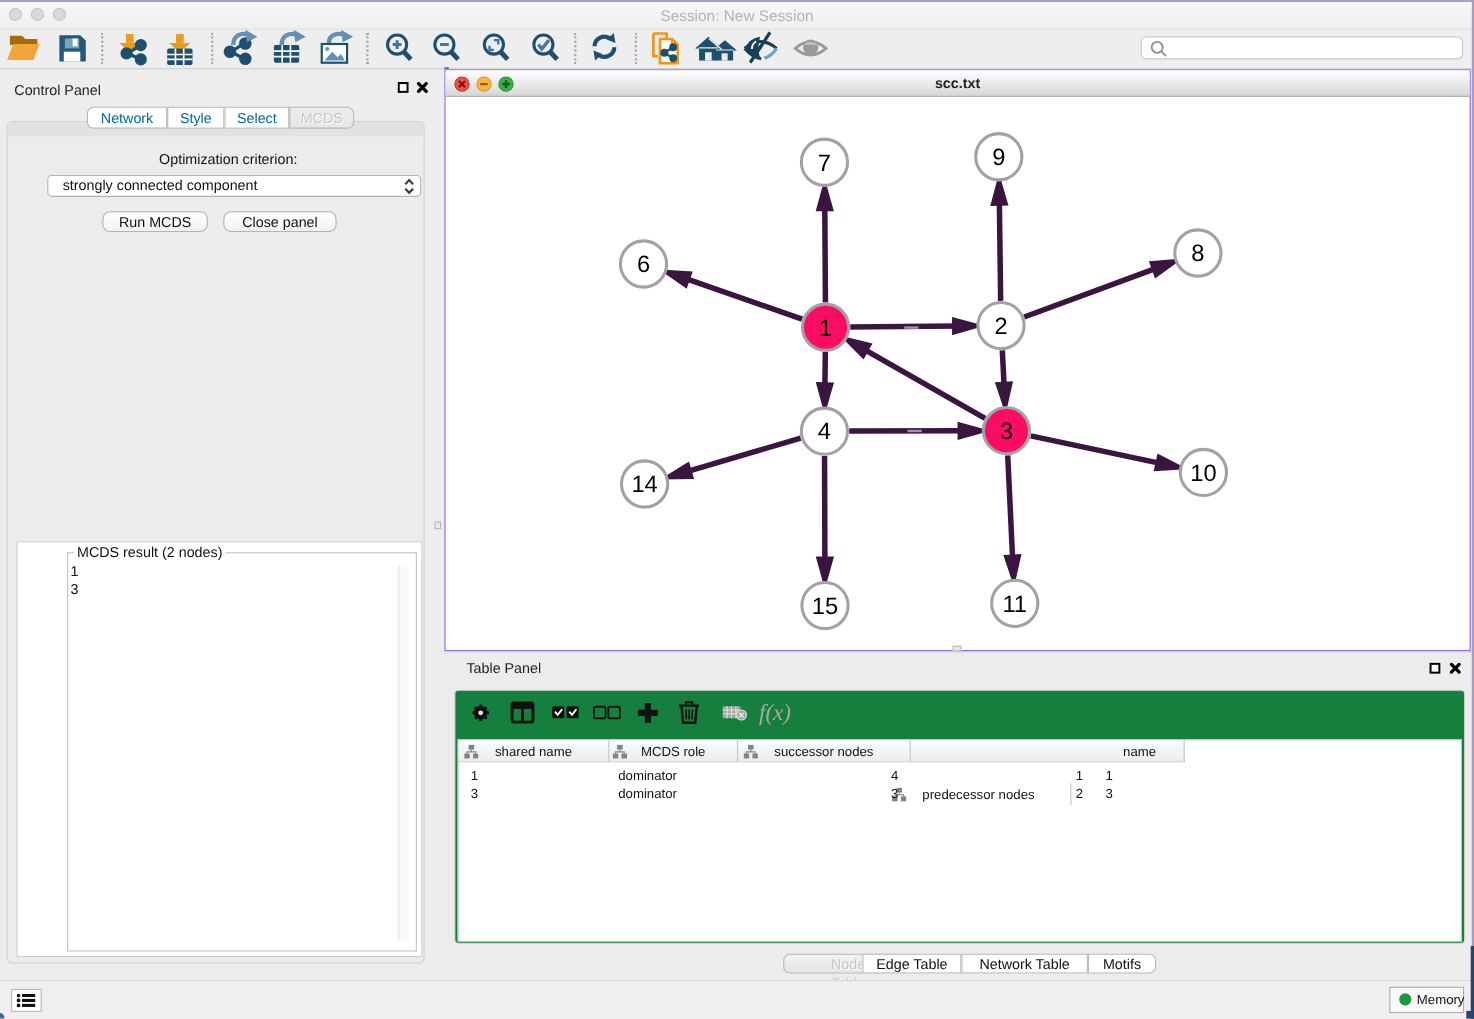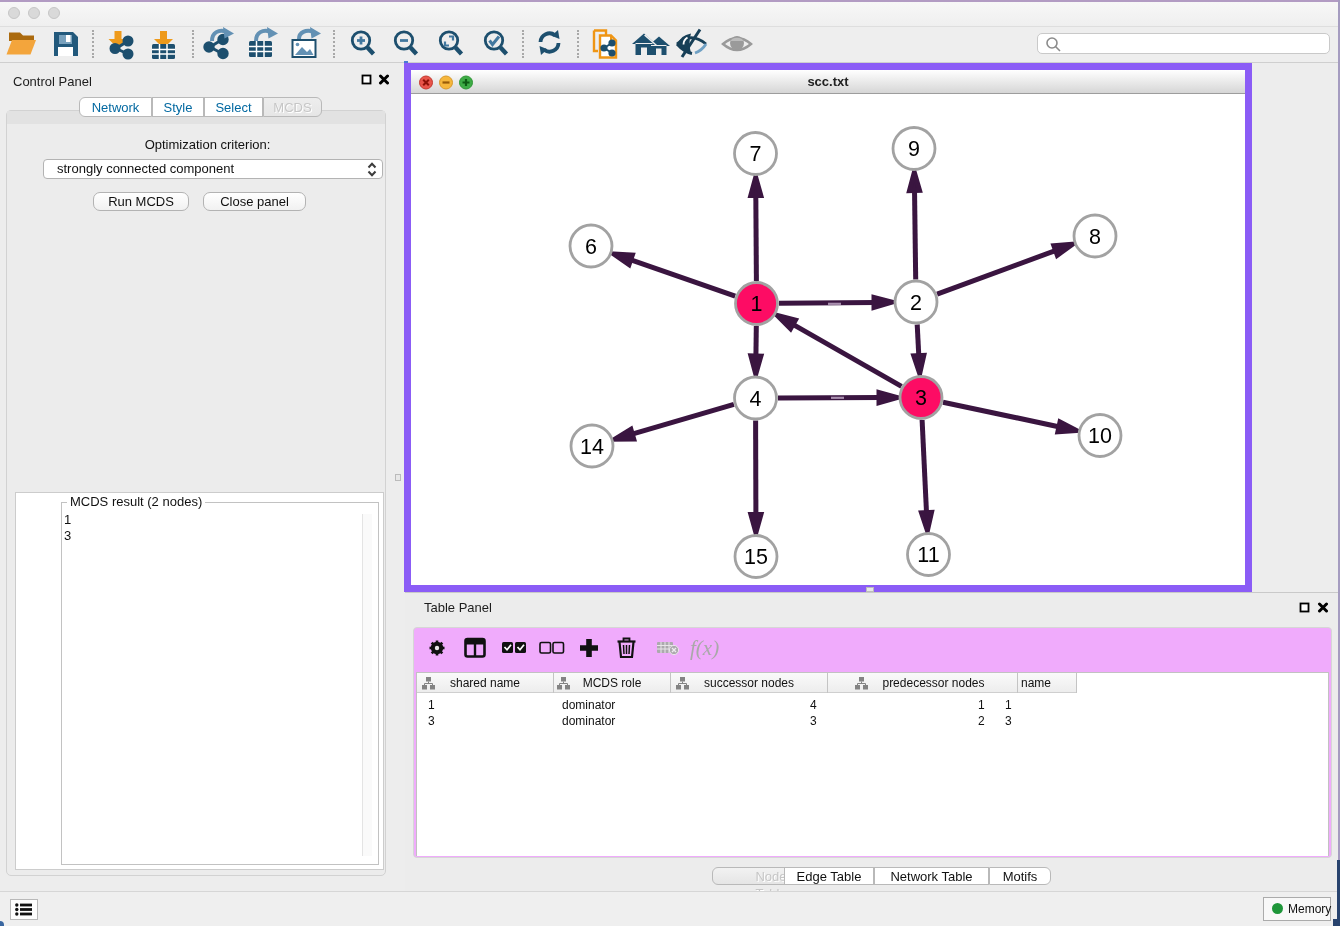--- a/index.html
+++ b/index.html
@@ -42,32 +42,32 @@
   border:1px solid #cccccc; }
 #mcds-fs { position:absolute; left:4px; top:9px; right:4px; bottom:4px;
   border:1px solid #c2c2c2;margin-left:41px; }
 #mcds-legend { position:absolute; left:5px; top:-9px; background:#fff;
   padding:0 3px; font-size:13px; color:#111; }
 #mcds-text { position:absolute; left:2px; top:9px; font-size:13px; color:#111; line-height:16px; }
 #mcds-vsb { position:absolute; right:6px; top:11px; width:10px; bottom:8px;
   background:#fafafa; border-left:1px solid #e4e4e4; }
 
 
-#net-frame { left:404px; top:63px; width:848px; height:529px; background:#fff;
-  border:7px solid #8b5cf6; }
+#net-frame { left:404px; top:63px; width:933px; height:529px; background:#fff;
+  border:1px solid #8b5cf6; }
 #net-title { position:absolute; left:0; top:0; width:100%; height:24px;
   background:linear-gradient(#ffffff,#d6d6d6); border-bottom:1px solid #9d9d9d; }
 #net-title-text { position:absolute; left:0; top:4px; width:100%; text-align:center;
   font-size:13px; font-weight:bold; color:#222; }
 
 
 #tp-area { left:405px; top:592px; width:935px; height:299px; background:#ececec;
   border-top:1px solid #c9c9c9; }
 #tp-title { left:424px; top:600px; font-size:13px; color:#1d1d1d; }
-#tp-inner { left:413px; top:627px; width:919px; height:231px; background:#f0abfc;
+#tp-inner { left:413px; top:627px; width:919px; height:231px; background:#15803d;
   border:1px solid #d6d6d6; border-radius:4px; }
 #tbl-scroll { position:absolute; left:2px; top:44px; right:2px; bottom:1px;
   background:#fff; border:1px solid #c2c2c2; border-bottom:none; }
 #tbl-head { position:absolute; left:0; top:0; width:660px; height:20px;
   background:linear-gradient(#fafafa,#ededed); border-bottom:1px solid #cfcfcf; }
 .th { position:absolute; top:0; height:20px; font-size:12px; color:#111;
   border-right:1px solid #c4c4c4; }
 .th span.nm { position:absolute; top:3px; width:100%; text-align:center; left: 0;}
 .rowtxt { position:absolute; font-size:12px; color:#111; }
 .btab { position:absolute; top:867px; height:18px; background:#fff;
@@ -82,20 +82,21 @@
   border:1px solid #ababab; font-size:12px; color:#111; }
 </style>
 </head>
 <body>
 <div id="win">
   <div class="abs" id="topline"></div>
   <div class="abs" id="titlebar">
     <div class="abs tl-dot" style="left:8px;"></div>
     <div class="abs tl-dot" style="left:28px;"></div>
     <div class="abs tl-dot" style="left:48px;"></div>
+    <div class="abs" id="title-text">Session: New Session</div>
   </div>
   <div class="abs" id="toolbar">
     <div class="tsep" style="left:92px;"></div>
     <div class="tsep" style="left:192px;"></div>
     <div class="tsep" style="left:333px;"></div>
     <div class="tsep" style="left:522px;"></div>
     <div class="tsep" style="left:577px;"></div>
     <svg width="780" height="36" style="position:absolute;left:0;top:0;">
 
       <polygon points="9,5.5 20,5.5 23,8.5 34,8.5 34,14 9,14" fill="#ab6a0e"></polygon>
@@ -414,21 +415,21 @@
             <span class="nm">successor nodes</span>
           <svg width="13" height="13" style="position:absolute;left:5px;top:4px;">
               <g fill="#838383">
                 <rect x="4" y="0" width="5" height="4.5"></rect>
                 <rect x="0" y="8" width="5" height="4.5"></rect>
                 <rect x="8" y="8" width="5" height="4.5"></rect>
                 <path d="M6.5,4.5 v2 M2.5,8 v-1.5 h8 V8" stroke="#838383" fill="none"></path>
               </g>
             </svg>
         </div>
-        <div class="th" style="left:433px; width:168px;">
+        <div class="th" style="left:389px; width:168px;margin-top:39px;">
             <span class="nm">predecessor nodes</span>
           <svg width="13" height="13" style="position:absolute;left:5px;top:4px;">
               <g fill="#838383">
                 <rect x="4" y="0" width="5" height="4.5"></rect>
                 <rect x="0" y="8" width="5" height="4.5"></rect>
                 <rect x="8" y="8" width="5" height="4.5"></rect>
                 <path d="M6.5,4.5 v2 M2.5,8 v-1.5 h8 V8" stroke="#838383" fill="none"></path>
               </g>
             </svg>
         </div>

